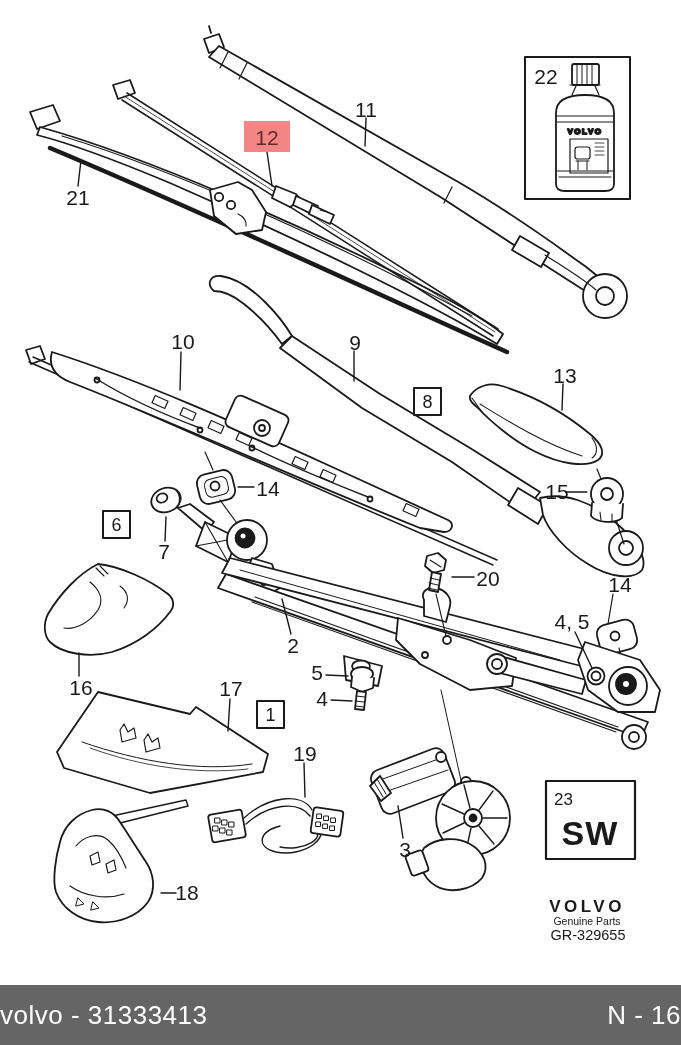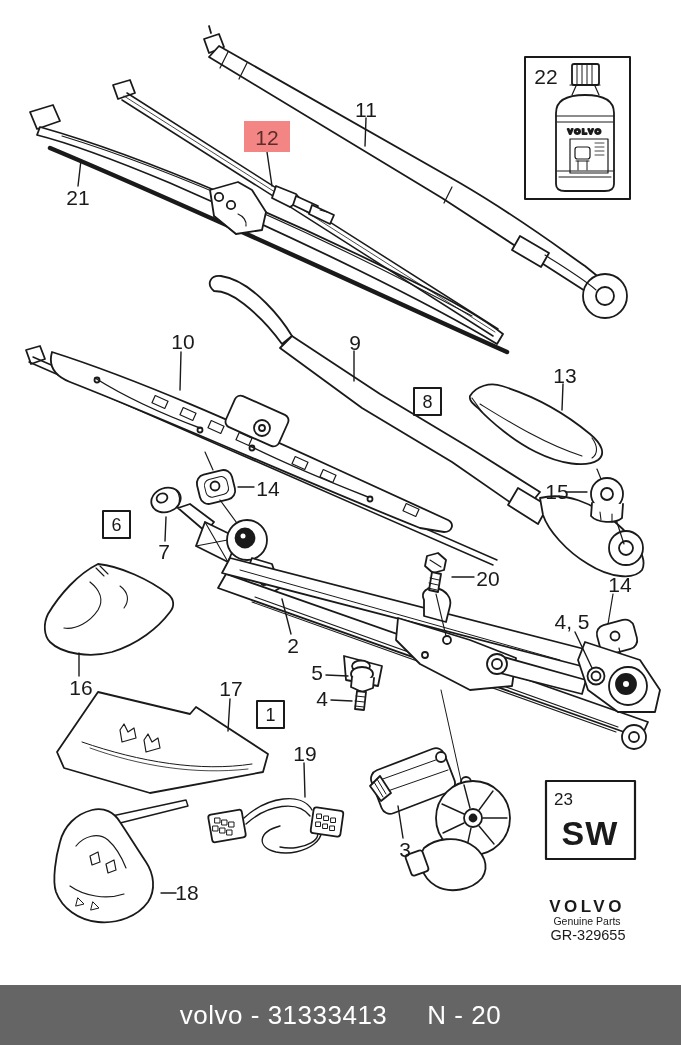--- a/index.html
+++ b/index.html
@@ -9,21 +9,21 @@
   .callout{font-size:21px;}
   .boxnum{font-size:18px;}
   .hl-num{font-size:21px;fill:#5c2b2b;}
   .sw-big{font-size:34px;font-weight:bold;letter-spacing:1px;}
   .box23num{font-size:17px;}
   .bottle-brand{font-size:8px;font-weight:bold;letter-spacing:1.5px;}
   .logo-volvo{font-size:17px;font-weight:bold;letter-spacing:3.5px;}
   .logo-tag{font-size:10.5px;}
   .logo-code{font-size:14.5px;}
   .footer{position:absolute;left:0;bottom:0;width:681px;height:60px;background:#656565;
-          display:flex;align-items:center;justify-content:center;gap:40px;}
+          display:flex;align-items:center;justify-content:space-between;gap:40px;}
   .footer span{color:#fff;font-size:26px;letter-spacing:0.5px;}
 </style>
 </head>
 <body>
 
 <div class="page">
 <svg width="681" height="985" viewBox="0 0 681 985" fill="none" stroke="#1a1a1a" stroke-width="1.8" stroke-linejoin="round" stroke-linecap="round">
 
   <g>
     <path d="M30,112 L53,105 L60,121 L37,129 Z" fill="#fff"></path>
@@ -323,15 +323,15 @@
   <g stroke="none">
     <text class="logo-volvo" x="587" y="912" text-anchor="middle">VOLVO</text>
     <text class="logo-tag" x="587" y="925" text-anchor="middle">Genuine Parts</text>
     <text class="logo-code" x="588" y="940" text-anchor="middle">GR-329655</text>
   </g>
 </svg>
 
 
 <div class="footer">
   <span>volvo - 31333413</span>
-  <span>N - 20</span>
+  <span>N - 16</span>
 </div>
 </div>
 
 </body></html>

